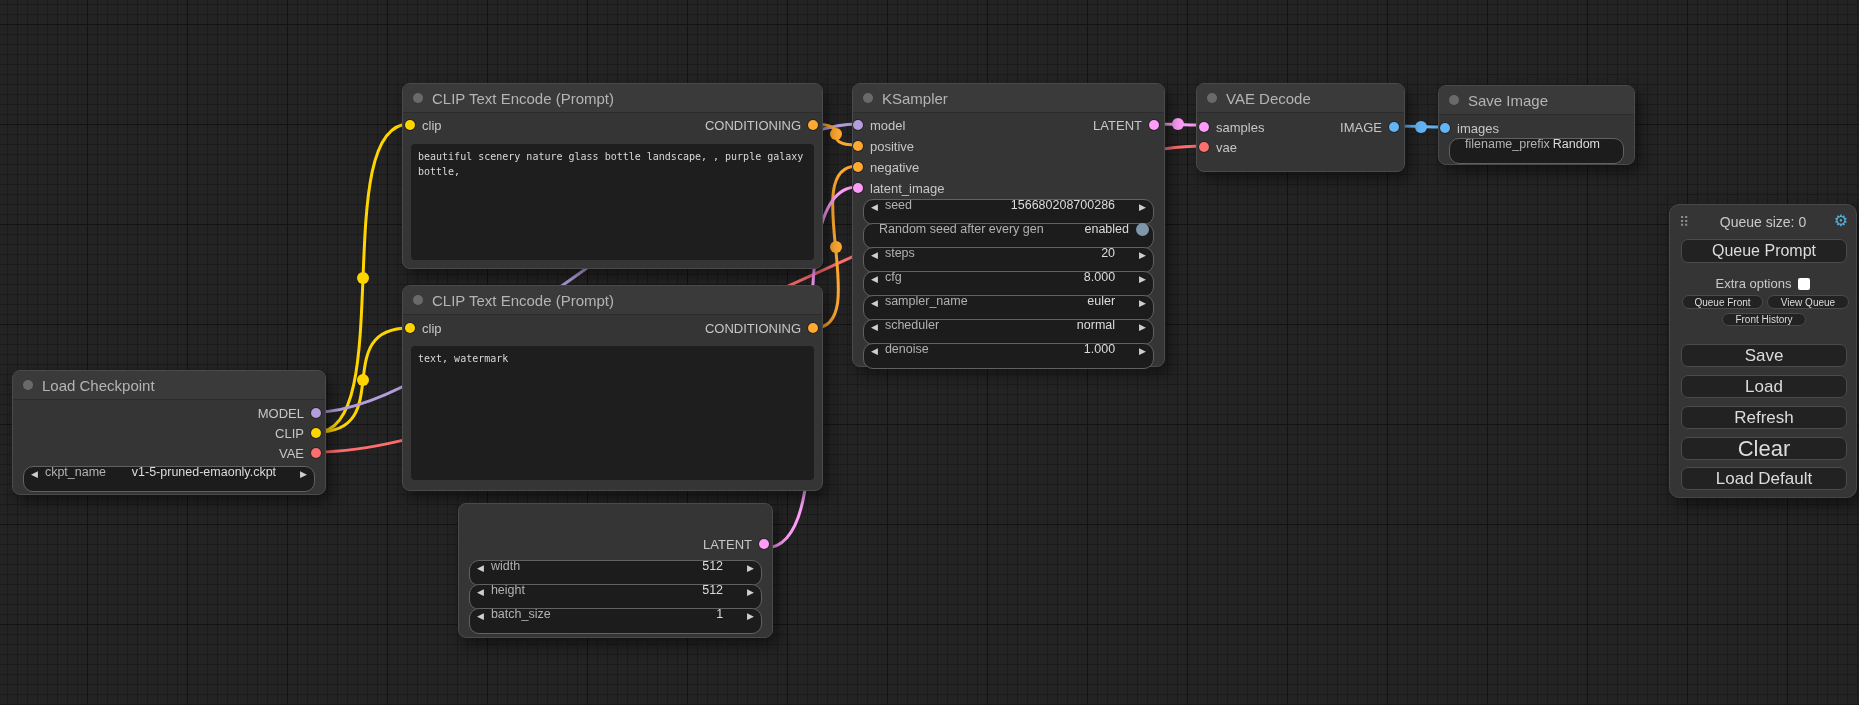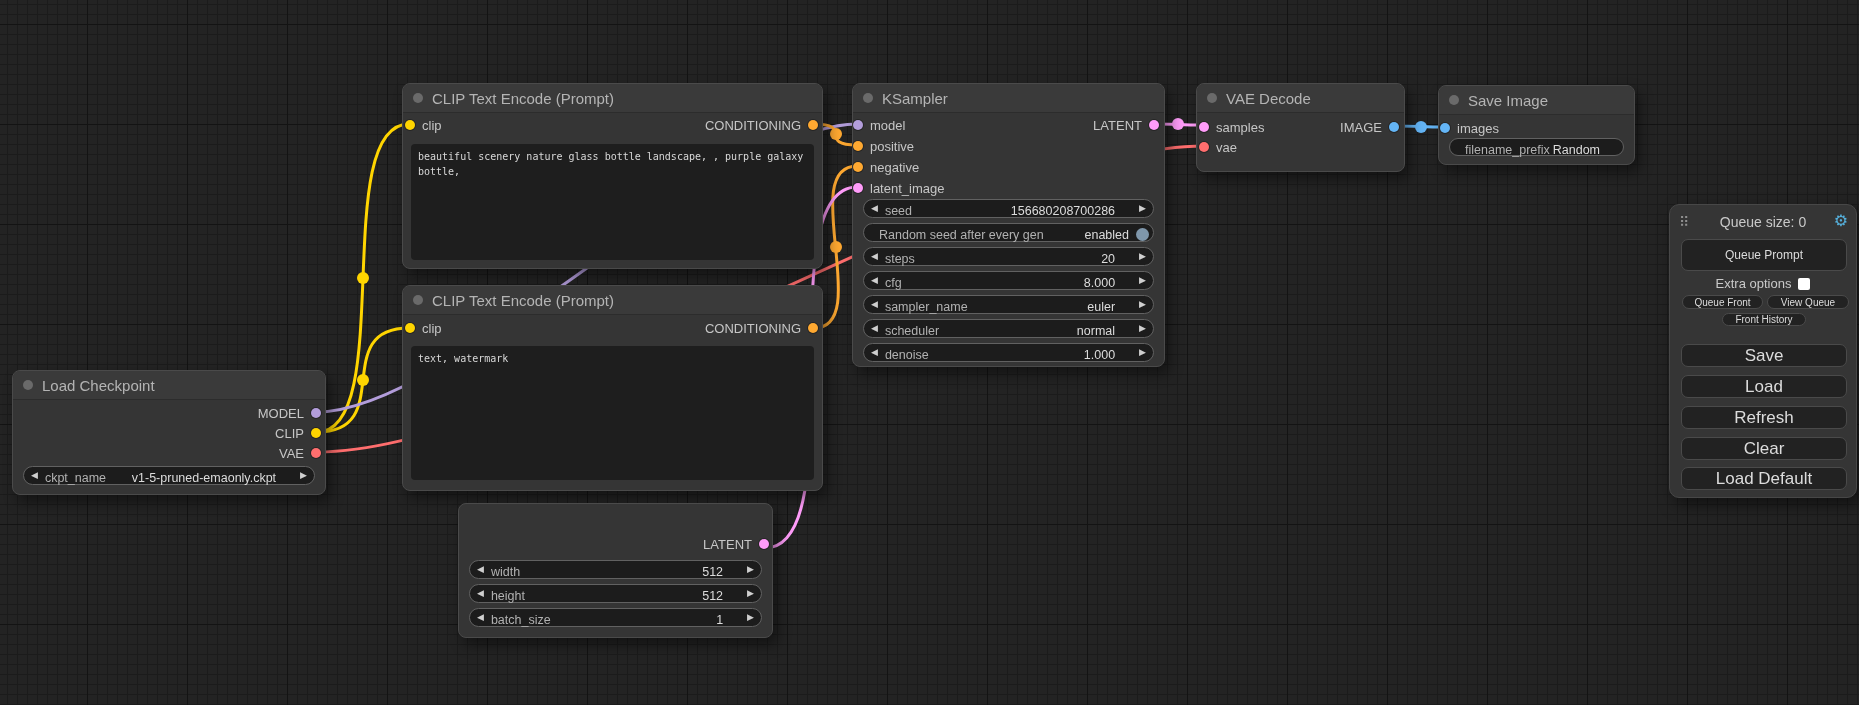--- a/index.html
+++ b/index.html
@@ -24,21 +24,21 @@
     border-bottom:1px solid #2c2c2c;border-radius:7px 7px 0 0;font-size:15px;color:#b4b4b4;white-space:nowrap;overflow:hidden}
   .tdot{width:10px;height:10px;border-radius:50%;background:#6a6a6a;flex:none}
   .prow{position:absolute;left:0;right:0;height:20px;display:flex;align-items:center;font-size:13px;color:#c6c6c6}
   .prow .lbl{margin-left:7px}
   .prow.outrow{justify-content:flex-end}
   .prow.outrow .lbl{margin-left:0;margin-right:7px}
   .dot{width:10px;height:10px;border-radius:50%;flex:none;box-shadow:0 0 0 1px rgba(0,0,0,.3)}
   .c-model{background:#B39DDB}.c-clip{background:#FFD500}.c-vae{background:#FF6E6E}
   .c-cond{background:#FFA931}.c-latent{background:#FF9CF9}.c-image{background:#64B5F6}
   .widget{position:absolute;left:10px;right:10px;height:19px;background:#1c1c1c;border:1px solid #616161;
-    border-radius:10px;display:flex;align-items:flex-start;padding:4px 7px;font-size:12.5px;color:#b2b2b2;
+    border-radius:10px;display:flex;align-items:flex-end;padding:12px 7px;font-size:12.5px;color:#b2b2b2;
     box-sizing:border-box;white-space:nowrap;cursor:pointer}
   .widget .arr{font-size:9px;color:#cfcfcf;flex:none;line-height:1}
   .widget .wl{margin-left:7px;overflow:hidden}
   .widget.noarr .wl{margin-left:8px}
   .widget .wv{margin-left:auto;color:#dcdcdc}
   .widget .wv.pad{margin-right:24px}
   .toggle{width:13px;height:13px;border-radius:50%;background:#7f97ab;margin-left:7px;margin-right:-3px;flex:none}
   .prompt{position:absolute;left:8px;right:8px;background:#1e1e1e;border-radius:4px;padding:5px 7px;
     font-family:"DejaVu Sans Mono",monospace;font-size:10px;line-height:1.5;color:#d8d8d8;
     white-space:pre-wrap;word-break:break-word;box-sizing:border-box;cursor:text}
@@ -260,26 +260,26 @@
     <span class="wv" style="margin-right:16px">Random</span>
   </div>
 </div>
 
 <div class="qpanel">
   <div class="qheader">
     <span class="qdrag">⠿</span>
     <span class="qsize">Queue size: 0</span>
     <span class="qgear">⚙</span>
   </div>
-  <div class="qbtn" style="left:11px;top:34px;width:166px;height:32px;font-size:12px">Queue Prompt</div>
+  <div class="qbtn" style="left:11px;top:34px;width:166px;height:24px;font-size:16px">Queue Prompt</div>
   <div class="qextra">
     <span>Extra options</span>
     <span class="qcheck"></span>
   </div>
   <div class="qbtn" style="left:12px;top:90px;width:81px;height:14px;font-size:10px">Queue Front</div>
   <div class="qbtn" style="left:97px;top:90px;width:82px;height:14px;font-size:10px">View Queue</div>
   <div class="qbtn" style="left:52px;top:108px;width:84px;height:13px;font-size:10px">Front History</div>
   <div class="qbtn" style="left:11px;top:139px;width:166px;height:23px;font-size:17px">Save</div>
   <div class="qbtn" style="left:11px;top:170px;width:166px;height:23px;font-size:17px">Load</div>
   <div class="qbtn" style="left:11px;top:201px;width:166px;height:23px;font-size:17px">Refresh</div>
-  <div class="qbtn" style="left:11px;top:232px;width:166px;height:23px;font-size:17px">Clear</div>
+  <div class="qbtn" style="left:11px;top:232px;width:166px;height:23px;font-size:22px">Clear</div>
   <div class="qbtn" style="left:11px;top:262px;width:166px;height:23px;font-size:17px">Load Default</div>
 </div>
 
 </body></html>

